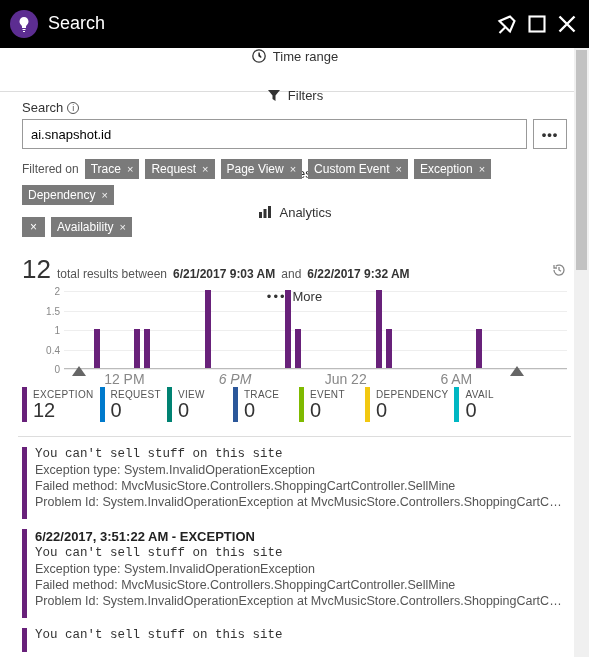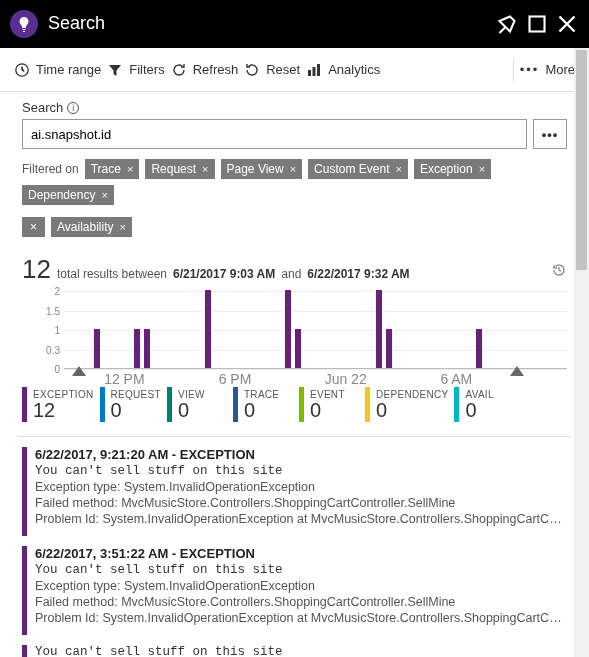--- a/index.html
+++ b/index.html
@@ -39,21 +39,22 @@
     cursor: pointer;
     margin-left: 6px;
   }
 
   .toolbar {
     height: 44px;
     border-bottom: 1px solid #ddd;
     display: flex;
     align-items: center;
     padding: 0 14px;
-    gap: 6px;
+    gap: 23px;
+    flex-direction: column;
   }
   .toolbar .tbtn {
     display: flex; align-items: center; gap: 6px;
     cursor: pointer;
     color: #333;
     font-size: 13px;
   }
   .toolbar .spacer { flex: 1; }
   .toolbar svg { width: 16px; height: 16px; }
   .tline { width:1px; height:22px; background:#ddd; }
@@ -281,21 +282,21 @@
     <span class="history-icn">
       <svg width="16" height="16" viewBox="0 0 16 16">
           <path fill="none" stroke="#888" stroke-width="1.3" d="M3 8a5 5 0 1 0 1.8-3.8M3 3v3h3M8 5v3l2 1.3"></path>
         </svg>
     </span>
   </div>
 
   <div class="chart">
     <div class="yaxis" id="yaxis">
         <div style="top: 78px;">0</div>
-        <div style="top: 58.5px;">0.3</div>
+        <div style="top: 58.5px;">0.4</div>
         <div style="top: 39px;">1</div>
         <div style="top: 19.5px;">1.5</div>
         <div style="top: 0px;">2</div>
       </div>
     <div class="plot" id="plot">
         <div class="grid" style="top: 78px;"></div>
         <div class="grid" style="top: 58.5px;"></div>
         <div class="grid" style="top: 39px;"></div>
         <div class="grid" style="top: 19.5px;"></div>
         <div class="grid" style="top: 0px;"></div>
@@ -306,21 +307,21 @@
         <div class="bar" style="left: 44%; height: 78px;"></div>
         <div class="bar" style="left: 46%; height: 39px;"></div>
         <div class="bar" style="left: 62%; height: 78px;"></div>
         <div class="bar" style="left: 64%; height: 39px;"></div>
         <div class="bar" style="left: 82%; height: 39px;"></div>
         <div class="tri" style="left: calc(3% - 7px);"></div>
         <div class="tri" style="left: calc(90% - 7px);"></div>
       </div>
     <div class="xlabels" id="xlabels">
         <span style="left: 12%;">12 PM</span>
-        <span style="left: 34%;">6 PM</span>
+        <span style="left: 34%; font-style: italic;">6 PM</span>
         <span style="left: 56%;">Jun 22</span>
         <span style="left: 78%;">6 AM</span>
       </div>
   </div>
 
   <div class="legend" id="legend">
       <div class="lg" style="border-left-color: rgb(104, 33, 122);">
         <div class="nm">EXCEPTION</div>
         <div class="ct">12</div>
       </div>
@@ -347,21 +348,20 @@
       <div class="lg" style="border-left-color: rgb(0, 183, 195);">
         <div class="nm">AVAIL</div>
         <div class="ct">0</div>
       </div>
     </div>
 
   <div class="divider"></div>
 
   <div id="results">
       <div class="result">
-        <div class="hd">6/22/2017, 9:21:20 AM - EXCEPTION</div>
         <div class="msg">You can't sell stuff on this site</div>
         <div class="meta">Exception type: System.InvalidOperationException</div>
         <div class="meta">Failed method: MvcMusicStore.Controllers.ShoppingCartController.SellMine</div>
         <div class="meta">Problem Id: System.InvalidOperationException at MvcMusicStore.Controllers.ShoppingCartCont…</div>
       </div>
       <div class="result">
         <div class="hd">6/22/2017, 3:51:22 AM - EXCEPTION</div>
         <div class="msg">You can't sell stuff on this site</div>
         <div class="meta">Exception type: System.InvalidOperationException</div>
         <div class="meta">Failed method: MvcMusicStore.Controllers.ShoppingCartController.SellMine</div>

